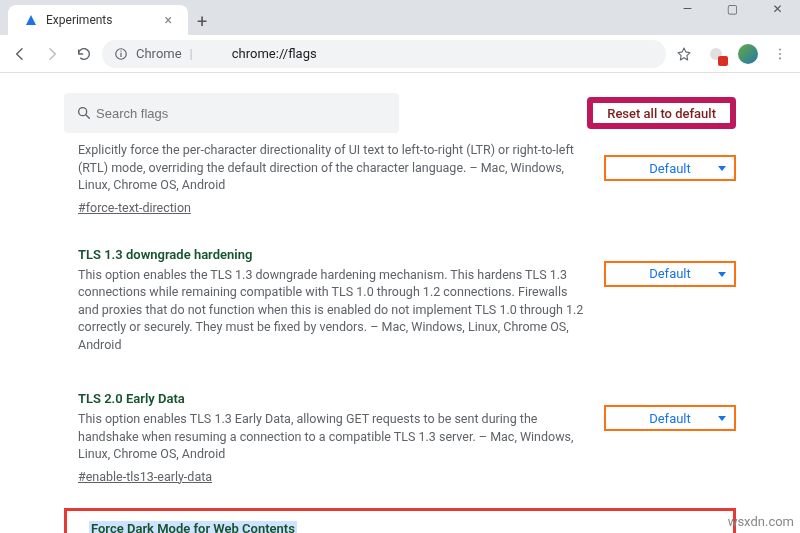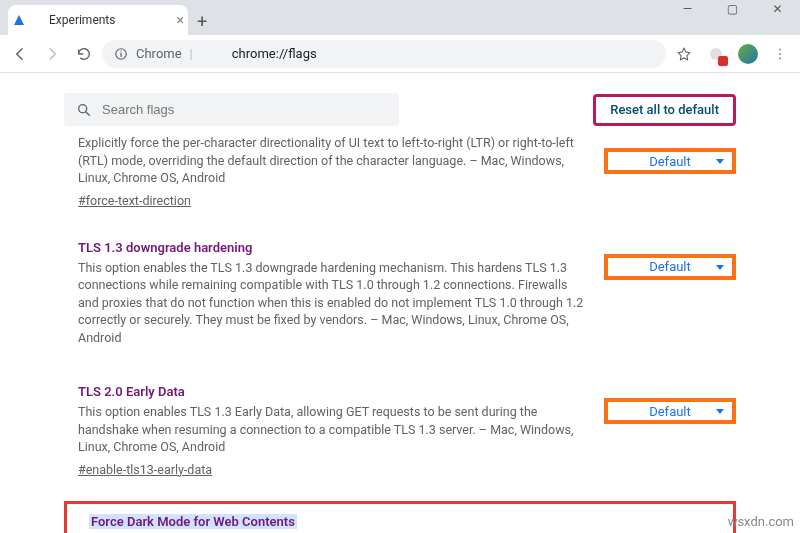--- a/index.html
+++ b/index.html
@@ -2,21 +2,21 @@
 <html><head>
 <meta charset="utf-8">
 <style>
   * { box-sizing: border-box; margin: 0; padding: 0; }
   body { font-family: -apple-system, BlinkMacSystemFont, "Segoe UI", Roboto, Arial, sans-serif; font-size: 13px; background: #fff; width: 800px; height: 533px; overflow: hidden; position: relative; }
   .win-controls { position: absolute; top: 0; right: 0; display: flex; }
   .win-btn { width: 45px; height: 28px; display: flex; align-items: center; justify-content: center; color: #555; font-size: 12px; }
   
   
   .tabstrip { display: flex; align-items: end; background: #dee1e6; height: 35px; padding: 8px 8px 0 8px; position: relative; }
-  .tab { display: flex; align-items: center; height: 30px; background: #fff; border-radius: 8px 8px 0 0; padding: 0 4px; min-width: 180px; gap: 23px; font-size: 12px; color: #333; }
+  .tab { display: flex; align-items: center; height: 30px; background: #fff; border-radius: 8px 8px 0 0; padding: 0 16px; min-width: 180px; gap: 8px; font-size: 12px; color: #333; }
   .tab .favicon { width: 14px; height: 14px; display: flex; align-items: center; justify-content: center; }
   .flask { width: 0; height: 0; border-left: 5px solid transparent; border-right: 5px solid transparent; border-bottom: 10px solid #1a73e8; }
   .tab-close { margin-left: auto; color: #888; font-size: 14px; }
   .new-tab { width: 28px; height: 28px; display: flex; align-items: center; justify-content: center; color: #555; font-size: 18px; }
   .tabstrip .win-controls { top: -5px; }
 
   
   .toolbar { display: flex; align-items: center; height: 38px; padding: 4px 6px; gap: 4px; border-bottom: 1px solid #e0e0e0; background:#fff; }
   .nav-btn { width: 28px; height: 28px; display: flex; align-items: center; justify-content: center; color: #5f6368; border-radius: 50%; }
   .nav-btn.disabled { color: #bbb; }
@@ -26,32 +26,32 @@
   .omni-url { color: #202124; margin-left: 31px; }
   .tb-icon { width: 28px; height: 28px; display: flex; align-items: center; justify-content: center; color: #5f6368; position: relative; }
   .ext-badge { position:absolute; bottom:2px; right:2px; background:#d93025; color:#fff; font-size:8px; width:10px; height:10px; border-radius:2px; display:flex; align-items:center; justify-content:center; }
   .avatar { width: 20px; height: 20px; border-radius: 50%; background: linear-gradient(135deg,#6a4,#27a); }
 
   
   .content { height: calc(533px - 35px - 38px); overflow: hidden; background:#fff; }
   .page { max-width: 720px; margin: 0 auto; padding: 12px 24px; }
 
   .controls-row { display: flex; align-items: center; gap: 16px; margin: 8px 0 8px 0; }
-  .searchbox { flex: 0 0 335px; display: flex; align-items: center; height: 33px; background: #f1f3f4; border-radius: 4px; padding: 0 12px; gap: 10px; color: #5f6368; }
+  .searchbox { flex: 0 0 335px; display: flex; align-items: center; height: 40px; background: #f1f3f4; border-radius: 4px; padding: 0 12px; gap: 4px; color: #5f6368; }
   .searchbox input { border: none; background: transparent; outline: none; font-size: 13px; flex: 1; color:#202124; }
-  .reset-btn { margin-left: auto; height: 32px; padding: 0 14px; border: 3px solid #be185d; background: #fff; color: #0c4a6e; border-radius: 4px; font-size: 13px; font-weight: 500; display:flex; align-items:center; }
+  .reset-btn { margin-left: auto; height: 32px; padding: 0 14px; border: 6px solid #be185d; background: #fff; color: #7f1d1d; border-radius: 4px; font-size: 13px; font-weight: 500; display:flex; align-items:center; }
 
   .flag { display: flex; gap: 20px; padding: 12px 0 14px 0; align-items:flex-start; }
   .flag + .flag { margin-top: 6px; }
   .flag-left { flex: 1; margin-left: 14px; }
-  .flag-title { font-size: 13px; font-weight: 600; color:#701a75; margin-bottom: 4px; }
+  .flag-title { font-size: 13px; font-weight: 600; color:#14532d; margin-bottom: 4px; }
   .flag-desc { font-size: 12.5px; color:#5f6368; line-height: 1.4; margin-bottom: 6px; }
   .flag-hash { font-size: 12.5px; color:#5f6368; text-decoration: underline; }
   .flag-right { flex: 0 0 132px; display:flex; align-items:center; padding-top: 14px; }
-  .dropdown { width: 132px; height: 26px; border: 4px solid #f97316; color:#1a73e8; background:#fff; display:flex; align-items:center; justify-content:center; position:relative; font-size:13px; }
+  .dropdown { width: 132px; height: 26px; border: 2px solid #f97316; color:#1a73e8; background:#fff; display:flex; align-items:center; justify-content:center; position:relative; font-size:13px; }
   .dropdown::after { content:""; position:absolute; right:8px; top:50%; margin-top:-2px; border-left:4px solid transparent; border-right:4px solid transparent; border-top:5px solid #1a73e8; }
 
   .highlight-box { border: 3px solid #e53935; padding: 6px 8px; margin-top: 10px; }
   .cut-top { padding-top:0; }
   .highlight-box .flag { padding: 4px 0 6px 0; }
   .highlight-box .flag-right { padding-top: 8px; }
   .title-hl { background: #cfe2ff; padding: 0 2px; }
 
   svg { display:block; }
   .watermark { position:absolute; bottom:4px; right:6px; font-size:13px; color:#888; }

